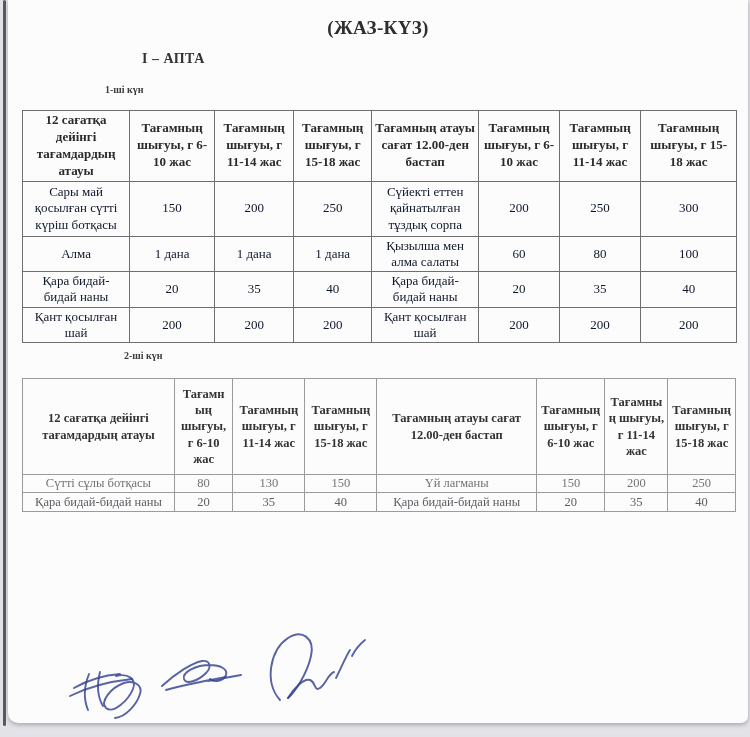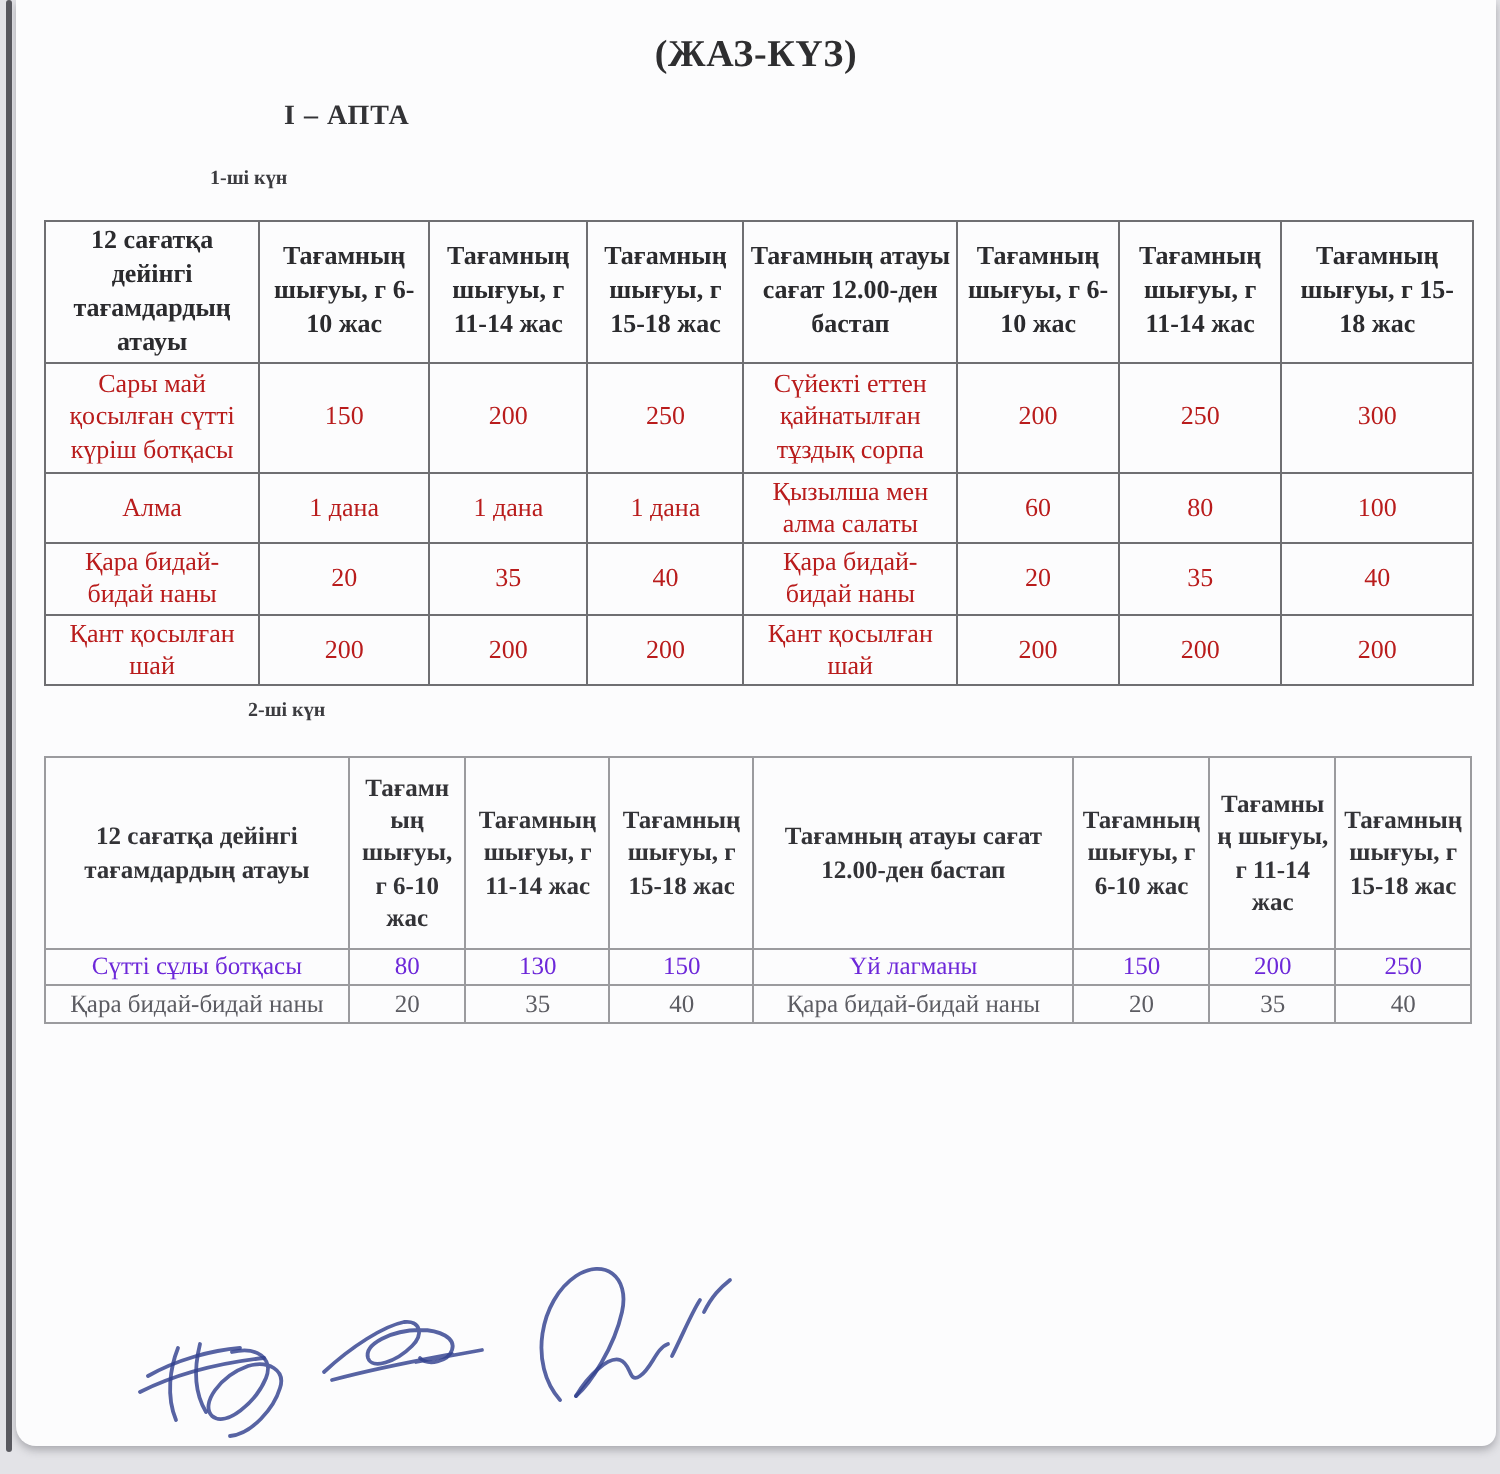--- a/index.html
+++ b/index.html
@@ -30,30 +30,30 @@
   .day2{top:350px;margin-left:19px;}
   table.menu-table{
     position:absolute;border-collapse:collapse;table-layout:fixed;
   }
   .menu-table th,.menu-table td{
     border:1px solid #6f6f72;text-align:center;vertical-align:middle;
     overflow-wrap:break-word;word-break:break-word;padding:1px 3px;
   }
   .t1{left:14px;top:110px;width:715px;font-size:13px;}
   .t1 th{height:64px;font-weight:bold;color:#2b2b2e;line-height:1.3;}
-  .t1 td{color:#b91c1c;line-height:1.25;}
+  .t1 td{color:#0f172a;line-height:1.25;}
   .t1 tbody tr:nth-child(1) td{height:52px;}
   .t1 tbody tr:nth-child(2) td{height:31px;}
   .t1 tbody tr:nth-child(3) td{height:28px;}
   .t1 tbody tr:nth-child(4) td{height:30px;}
   .t2{left:14px;top:378px;width:714px;font-size:12.5px;}
   .t2 th,.t2 td{border-color:#9b9b9e;}
   .t2 th{height:93px;font-weight:bold;color:#333337;line-height:1.3;}
   .t2 td{color:#4f4f54;line-height:1.15;padding:1px 2px;}
-  .t2 tbody tr:nth-child(1) td{height:15px;color:#6d28d9;}
+  .t2 tbody tr:nth-child(1) td{height:15px;color:#737373;}
   .t2 tbody tr:nth-child(2) td{height:16px;color:#5c5c62;}
   .t2 tbody tr:nth-child(3) td{height:25px;}
   .t2 tbody tr:nth-child(4) td{height:15px;}
   .signatures{position:absolute;left:50px;top:620px;}
   .signatures path{fill:none;stroke-width:1.9;stroke-linecap:round;stroke-linejoin:round;opacity:.82;}
 </style>
 </head>
 <body>
 
 <div class="edge-line"></div>

